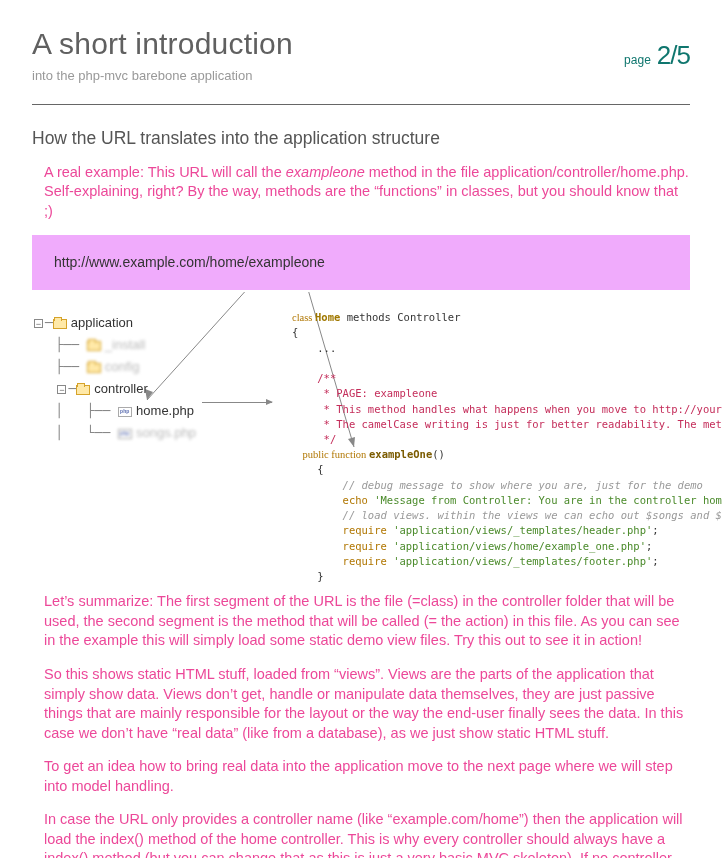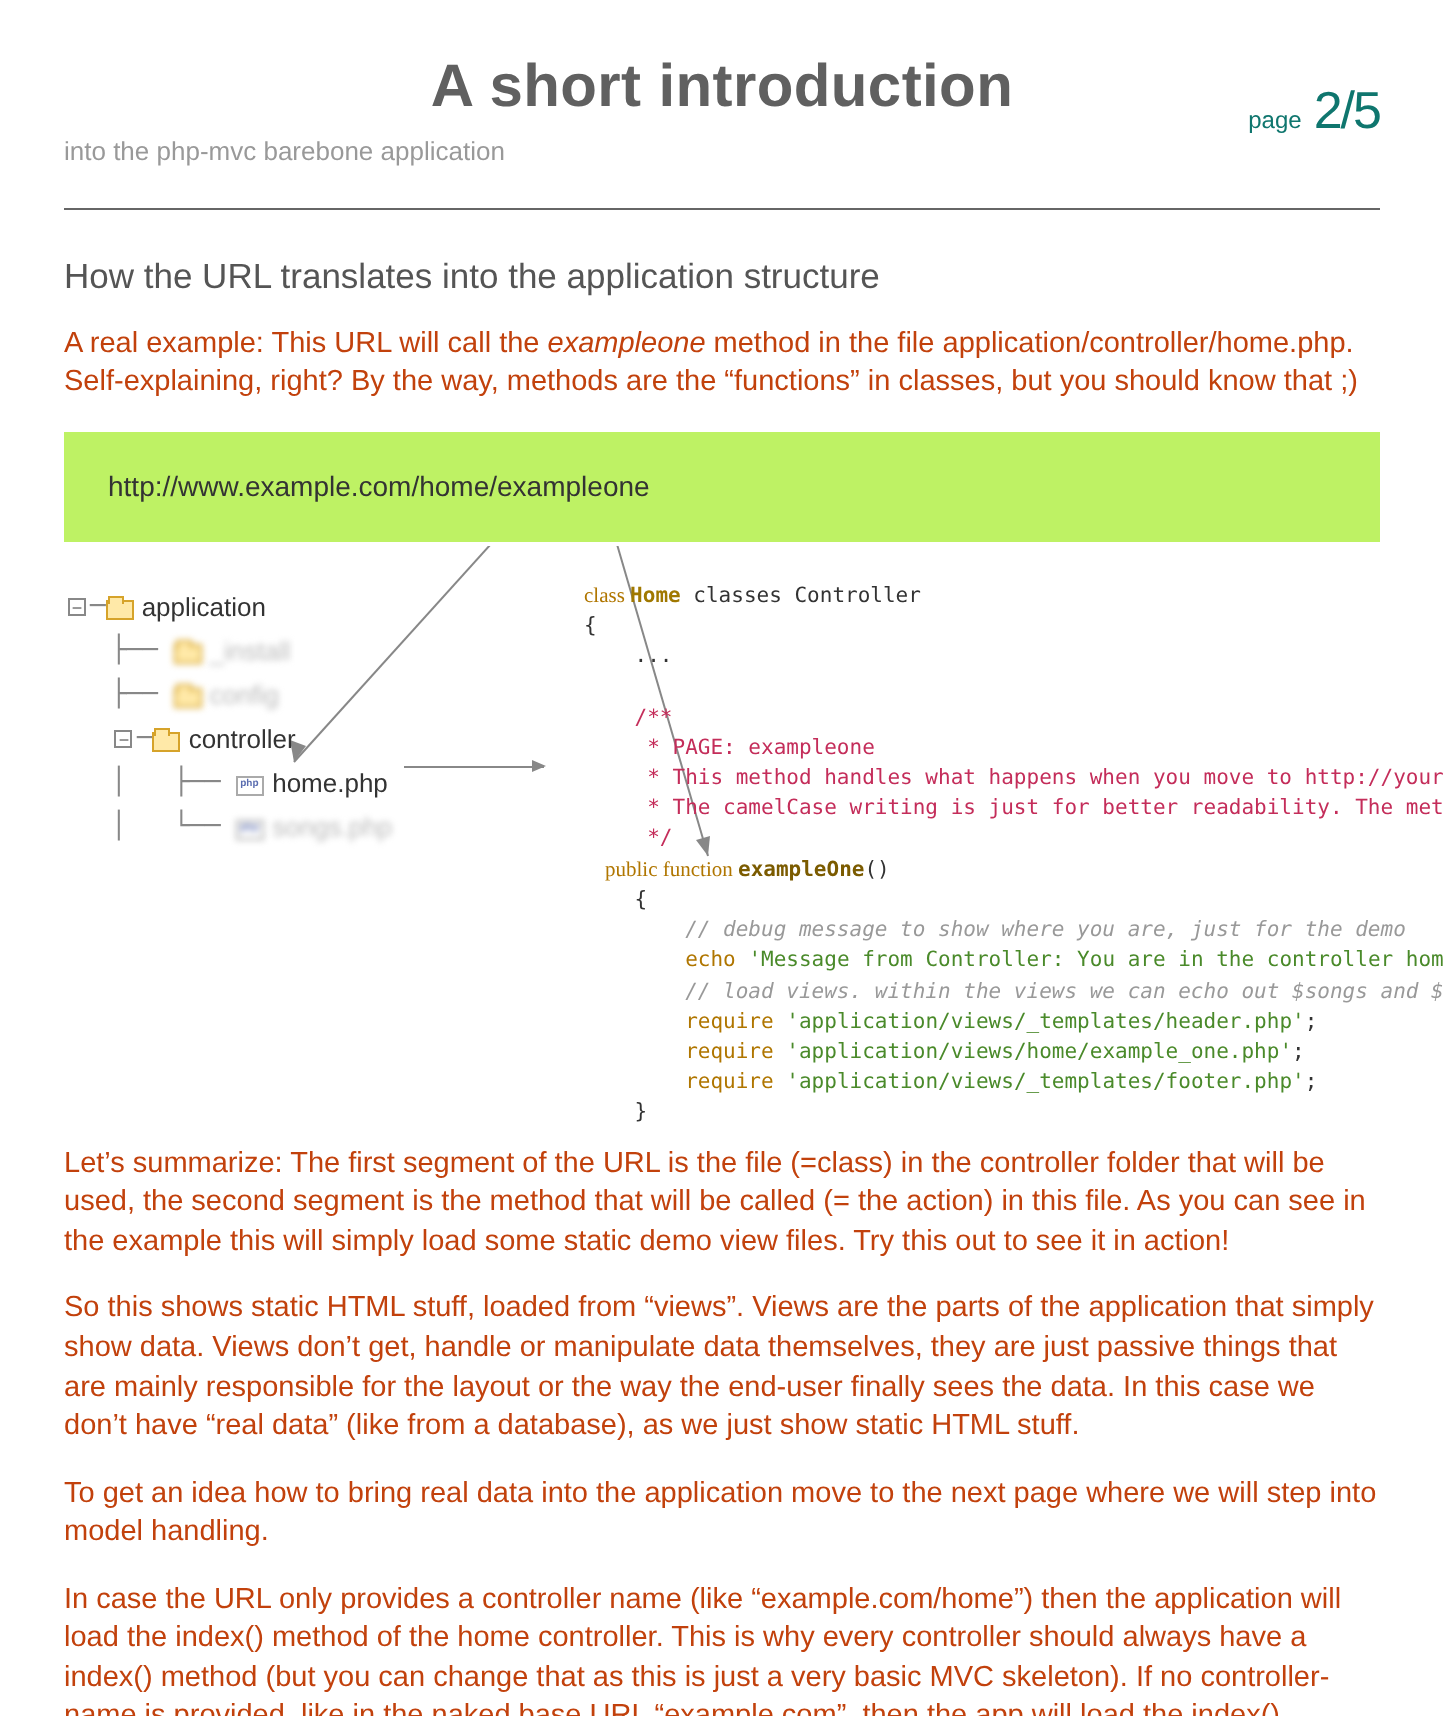--- a/index.html
+++ b/index.html
@@ -8,24 +8,23 @@
     font-family: "Segoe UI", "Helvetica Neue", Arial, sans-serif;
     color: #555;
     background: #fff;
     padding: 24px 32px 16px 32px;
     font-size: 14.5px;
     line-height: 1.35;
   }
   .header { position: relative; padding-bottom: 12px; }
   .title {
     font-size: 30px;
-    font-weight: 700;
+    font-weight: 400;
     color: #606060;
     letter-spacing: 0.2px;
-    text-align: center;
   }
   .subtitle {
     font-size: 13px;
     font-weight: 300;
     color: #999;
     margin-top: 2px;
   }
   .pager {
     position: absolute;
     right: 0;
@@ -36,25 +35,25 @@
   .pager .pnum { font-size: 26px; letter-spacing: -1px; }
   .pager .plabel { font-size: 12px; margin-right: 2px; }
   hr.rule { border: none; border-top: 1px solid #666; margin: 8px 0 22px 0; }
 
   .section-title {
     font-size: 17.5px;
     color: #555;
     font-weight: 400;
     margin-bottom: 12px;
   }
-  p.body { color: #c2410c; margin-bottom: 14px; }
+  p.body { color: #ec4899; margin-bottom: 14px; margin-left: 12px; }
   .em { font-style: italic; }
 
   .urlbox {
-    background: #bef264;
+    background: #f0abfc;
     padding: 18px 22px;
     color: #333;
     font-size: 14px;
     margin: 6px 0 0 0;
   }
 
   .diagram {
     position: relative;
     height: 300px;
     margin-top: 2px;
@@ -224,21 +223,21 @@
     </div>
     <div class="row">
       <span class="pipe">   │   └── </span>
       <span class="phpicon blurred"></span>
       <span class="blurred">songs.php</span>
     </div>
   </div>
 
   <div class="arrow-right"></div>
 
-  <div class="code"><span class="kw">class </span><span class="cls">Home</span><span> classes Controller</span>
+  <div class="code"><span class="kw">class </span><span class="cls">Home</span><span> methods Controller</span>
 <span>{</span>
 <span>    ...</span>
 
 <span class="doc">    /**</span>
 <span class="doc">     * PAGE: exampleone</span>
 <span class="doc">     * This method handles what happens when you move to http://yourproject/home/exampl</span>
 <span class="doc">     * The camelCase writing is just for better readability. The method name is case in</span>
 <span class="doc">     */</span>
 <span class="kw">    public function </span><span class="fn">exampleOne</span><span>()</span>
 <span>    {</span>

